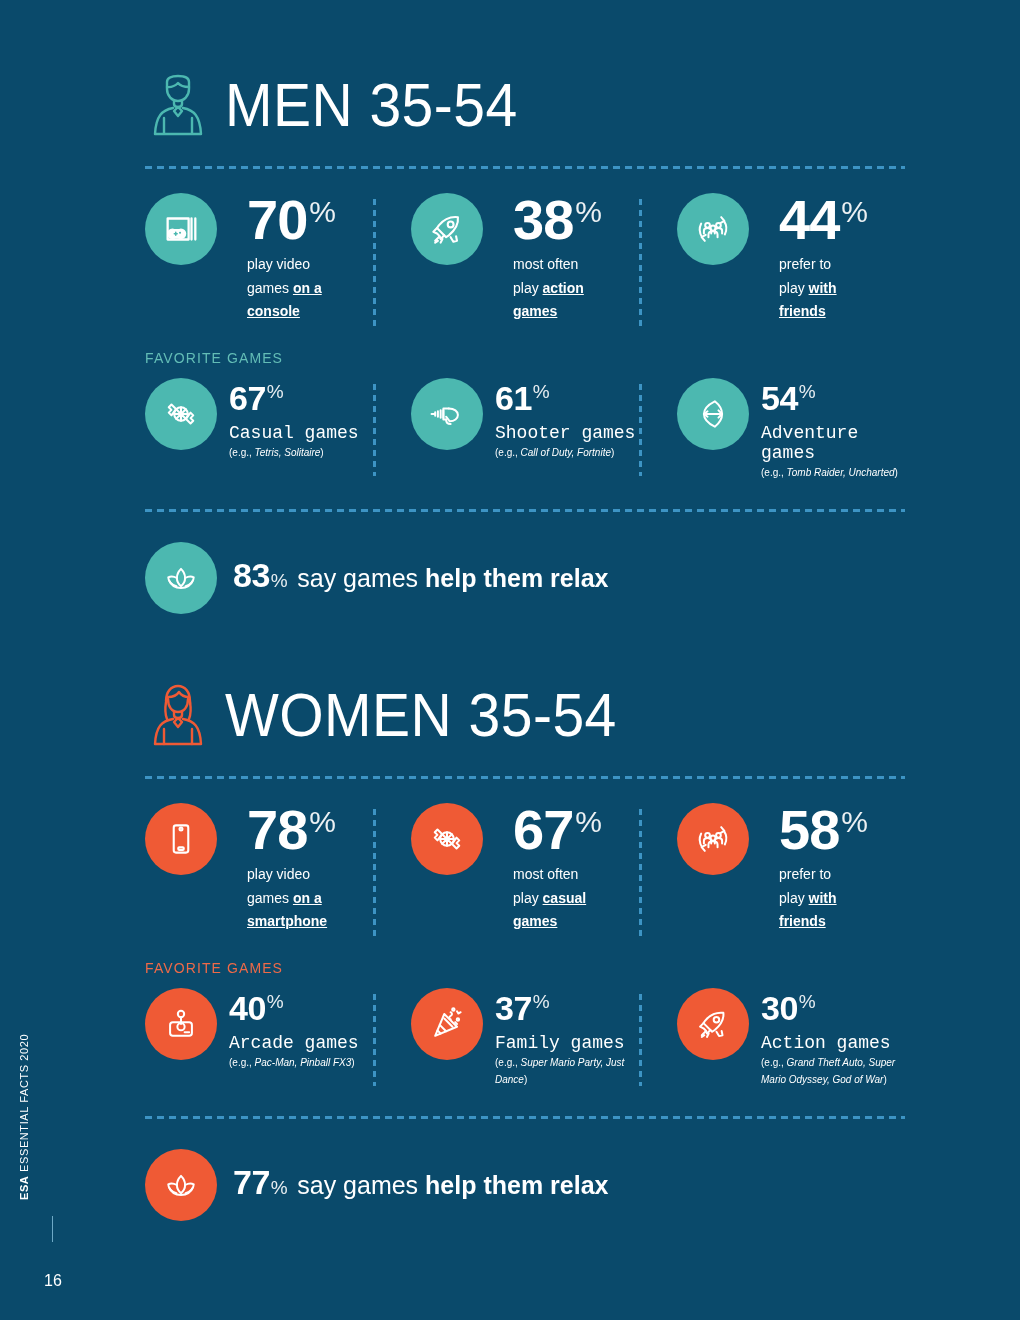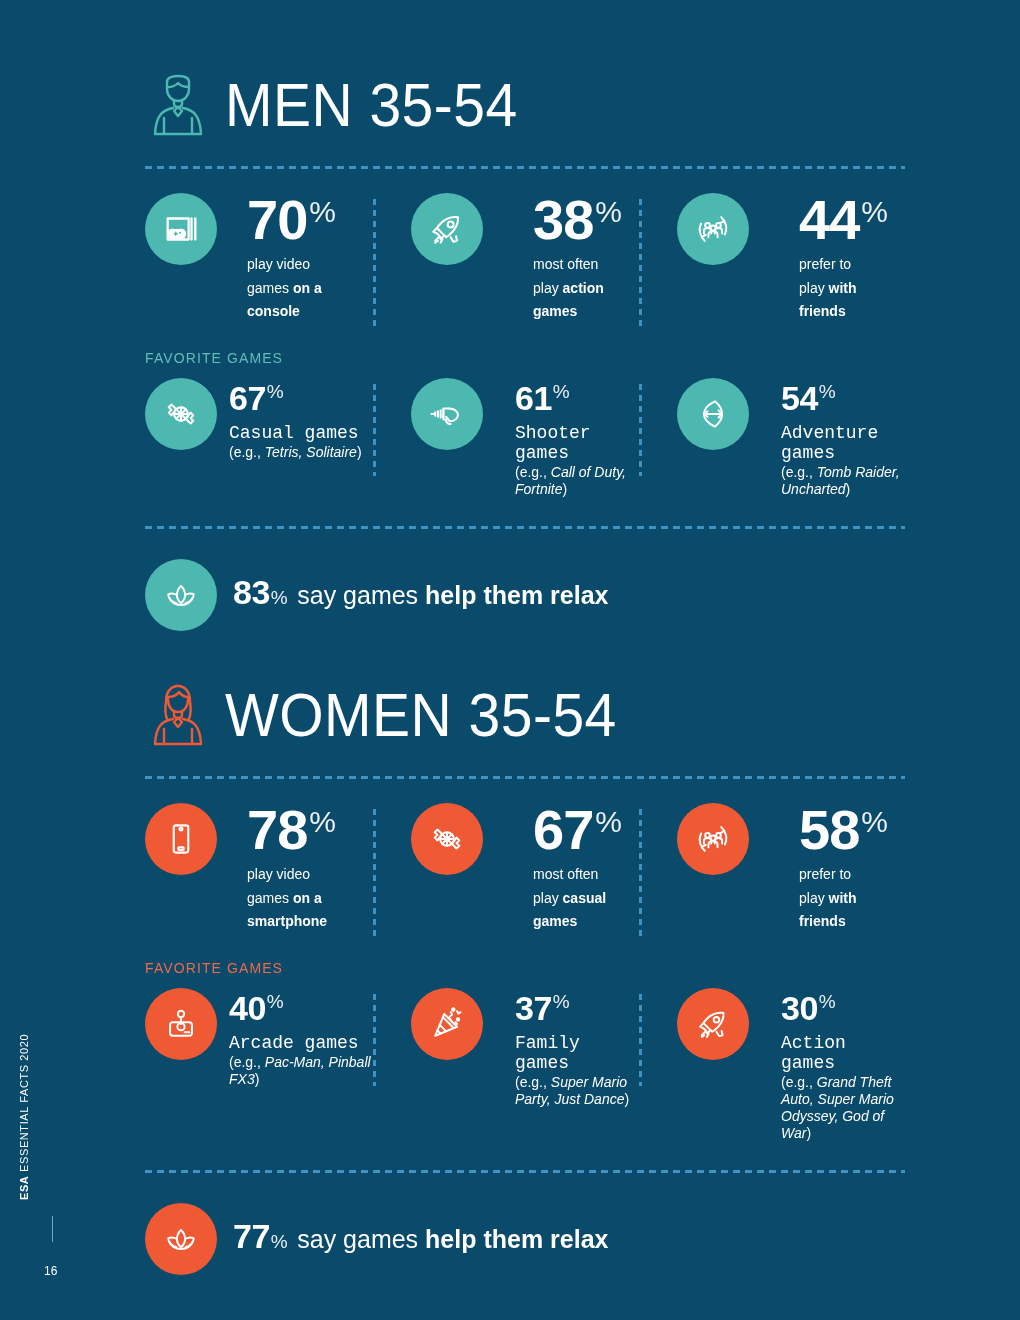--- a/index.html
+++ b/index.html
@@ -24,22 +24,22 @@
     font-size:11px;letter-spacing:.6px;
     color:#ffffff;
   }
   .side-label b{font-weight:bold;}
   .side-label span{font-weight:normal;}
   .side-rule{
     position:absolute;left:52px;bottom:78px;width:1px;height:26px;
     background:#6ea9c6;
   }
   .side-page{
-    position:absolute;left:44px;bottom:42px;
-    font-size:12px;color:#ffffff;
+    position:absolute;left:44px;bottom:30px;
+    font-size:16px;color:#ffffff;
   }
 
   
   .content{position:absolute;left:145px;top:0;width:760px;}
 
   .section{position:absolute;left:0;width:760px;}
   .sec-men{top:62px;}
   .sec-women{top:672px;}
 
   .sec-head{display:flex;align-items:center;height:86px;}
@@ -53,21 +53,21 @@
 
   .hr-dash{
     height:3px;margin-top:18px;
     background-image:repeating-linear-gradient(to right,#3d94c4 0 7px,transparent 7px 12px);
   }
   .hr-dash.tight{margin-top:0;}
 
   
   .row3{display:flex;margin-top:24px;position:relative;}
   .cell{position:relative;flex:1;display:flex;align-items:flex-start;}
-  .cell + .cell{padding-left:38px;gap:20px;}
+  .cell + .cell{padding-left:38px;}
   .vsep{
     position:absolute;left:0;top:6px;width:3px;height:128px;
     background-image:repeating-linear-gradient(to bottom,#3d94c4 0 6px,transparent 6px 11px);
   }
   .vsep.short{height:92px;}
 
   .circ{
     width:72px;height:72px;border-radius:50%;flex:none;
     display:flex;align-items:center;justify-content:center;
   }
@@ -81,38 +81,38 @@
     display:flex;align-items:flex-start;
   }
   .bignum .pct{
     font-size:30px;font-weight:300;line-height:34px;
     margin-left:2px;opacity:.92;
   }
   .statcap{
     margin-top:8px;font-size:14px;line-height:23.5px;font-weight:300;color:#ffffff;
     max-width:165px;
   }
-  .statcap b{font-weight:bold;}
+  .statcap b{font-weight:bold;text-decoration:underline;}
 
   
   .fav-label{
     margin-top:26px;font-size:14px;letter-spacing:1.1px;font-weight:300;
   }
   .fav-label.teal{color:#63bdb6;}
   .fav-label.orange{color:#ef6a48;}
 
   .rowfav{display:flex;margin-top:12px;position:relative;}
   .favbody{margin-left:12px;padding-top:4px;}
   .favnum{
     font-size:34px;line-height:32px;font-weight:bold;letter-spacing:-.5px;
     display:flex;align-items:flex-start;
   }
   .favnum .pct{font-size:19px;font-weight:300;line-height:20px;margin-left:1px;opacity:.9;}
   .favname{font-size:18px;line-height:20px;font-weight:300;margin-top:9px;font-family:Liberation Mono, monospace;}
-  .faveg{font-size:14px;line-height:17px;font-weight:300;margin-top:1px;max-width:175px;}
+  .faveg{font-size:10px;line-height:17px;font-weight:300;margin-top:1px;max-width:175px;}
   .faveg i{font-style:italic;}
 
   
   .relax{display:flex;align-items:center;margin-top:30px;}
   .relax .txt{
     margin-left:16px;display:flex;align-items:baseline;text-align:center;
   }
   .relax .num{font-size:34px;font-weight:bold;line-height:34px;letter-spacing:-.5px;}
   .relax .num .pct{font-size:19px;font-weight:300;margin-left:1px;opacity:.9;}
   .relax .say{font-size:25px;font-weight:300;margin-left:10px;}

